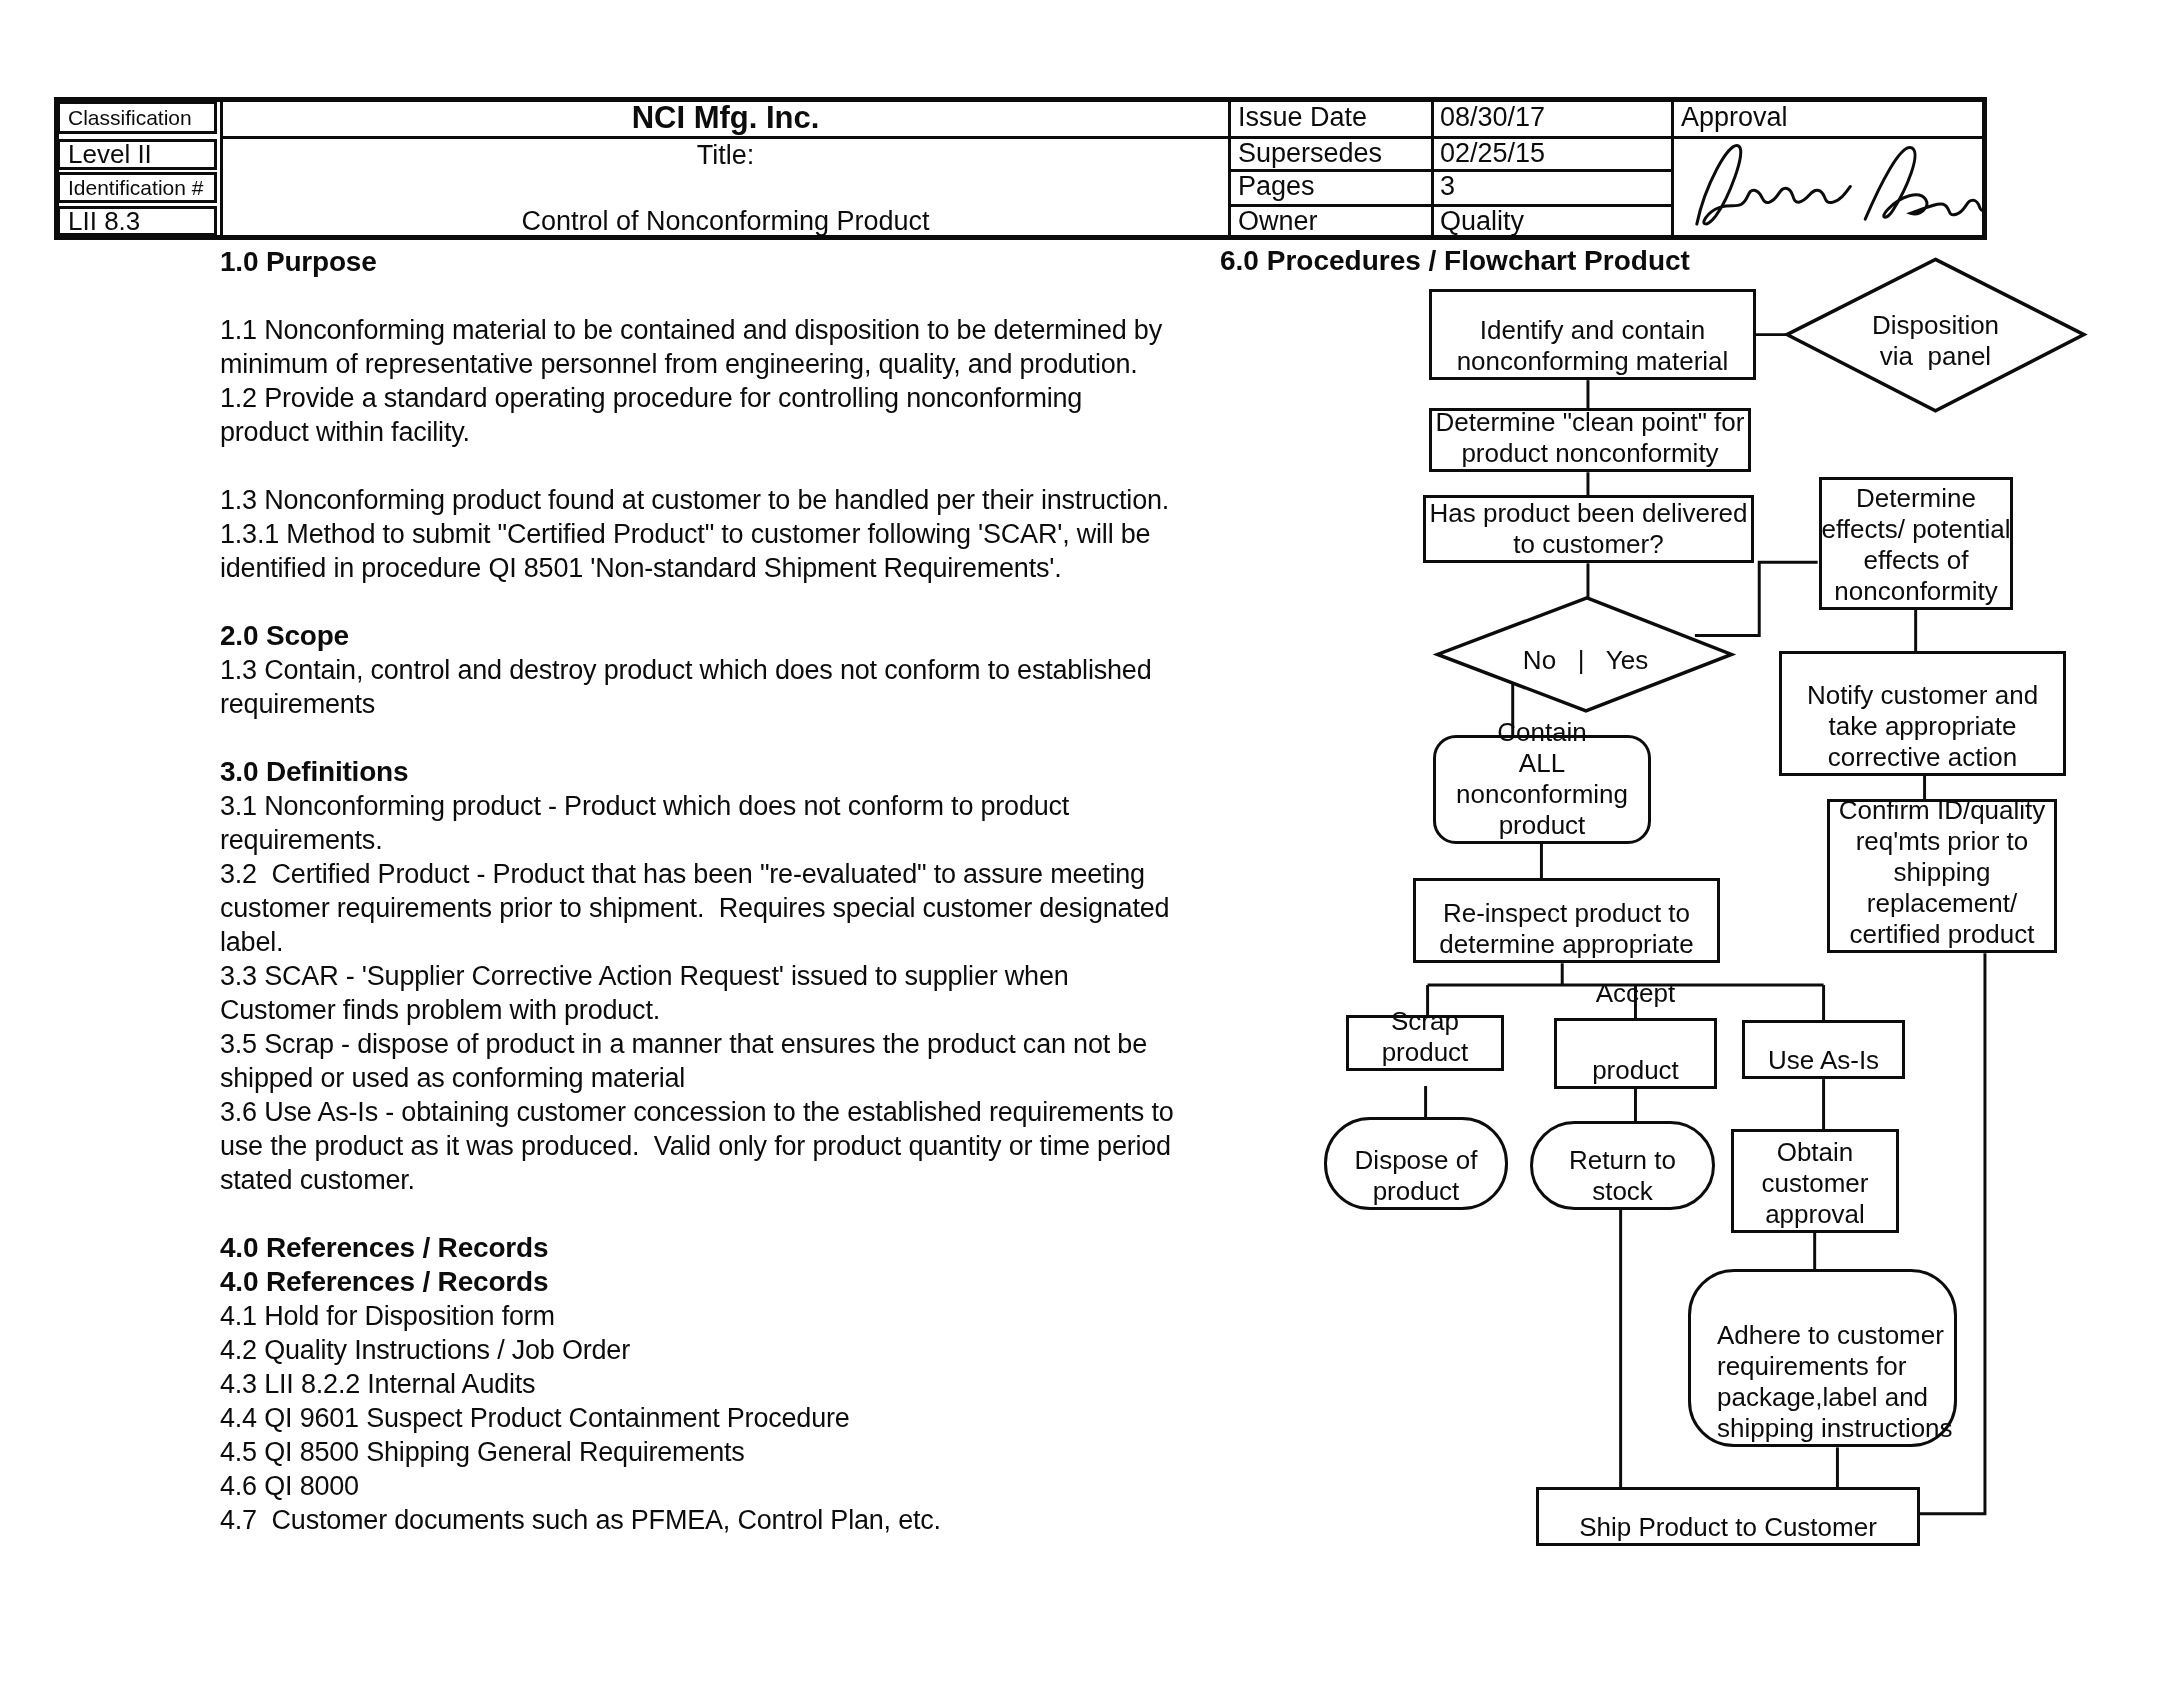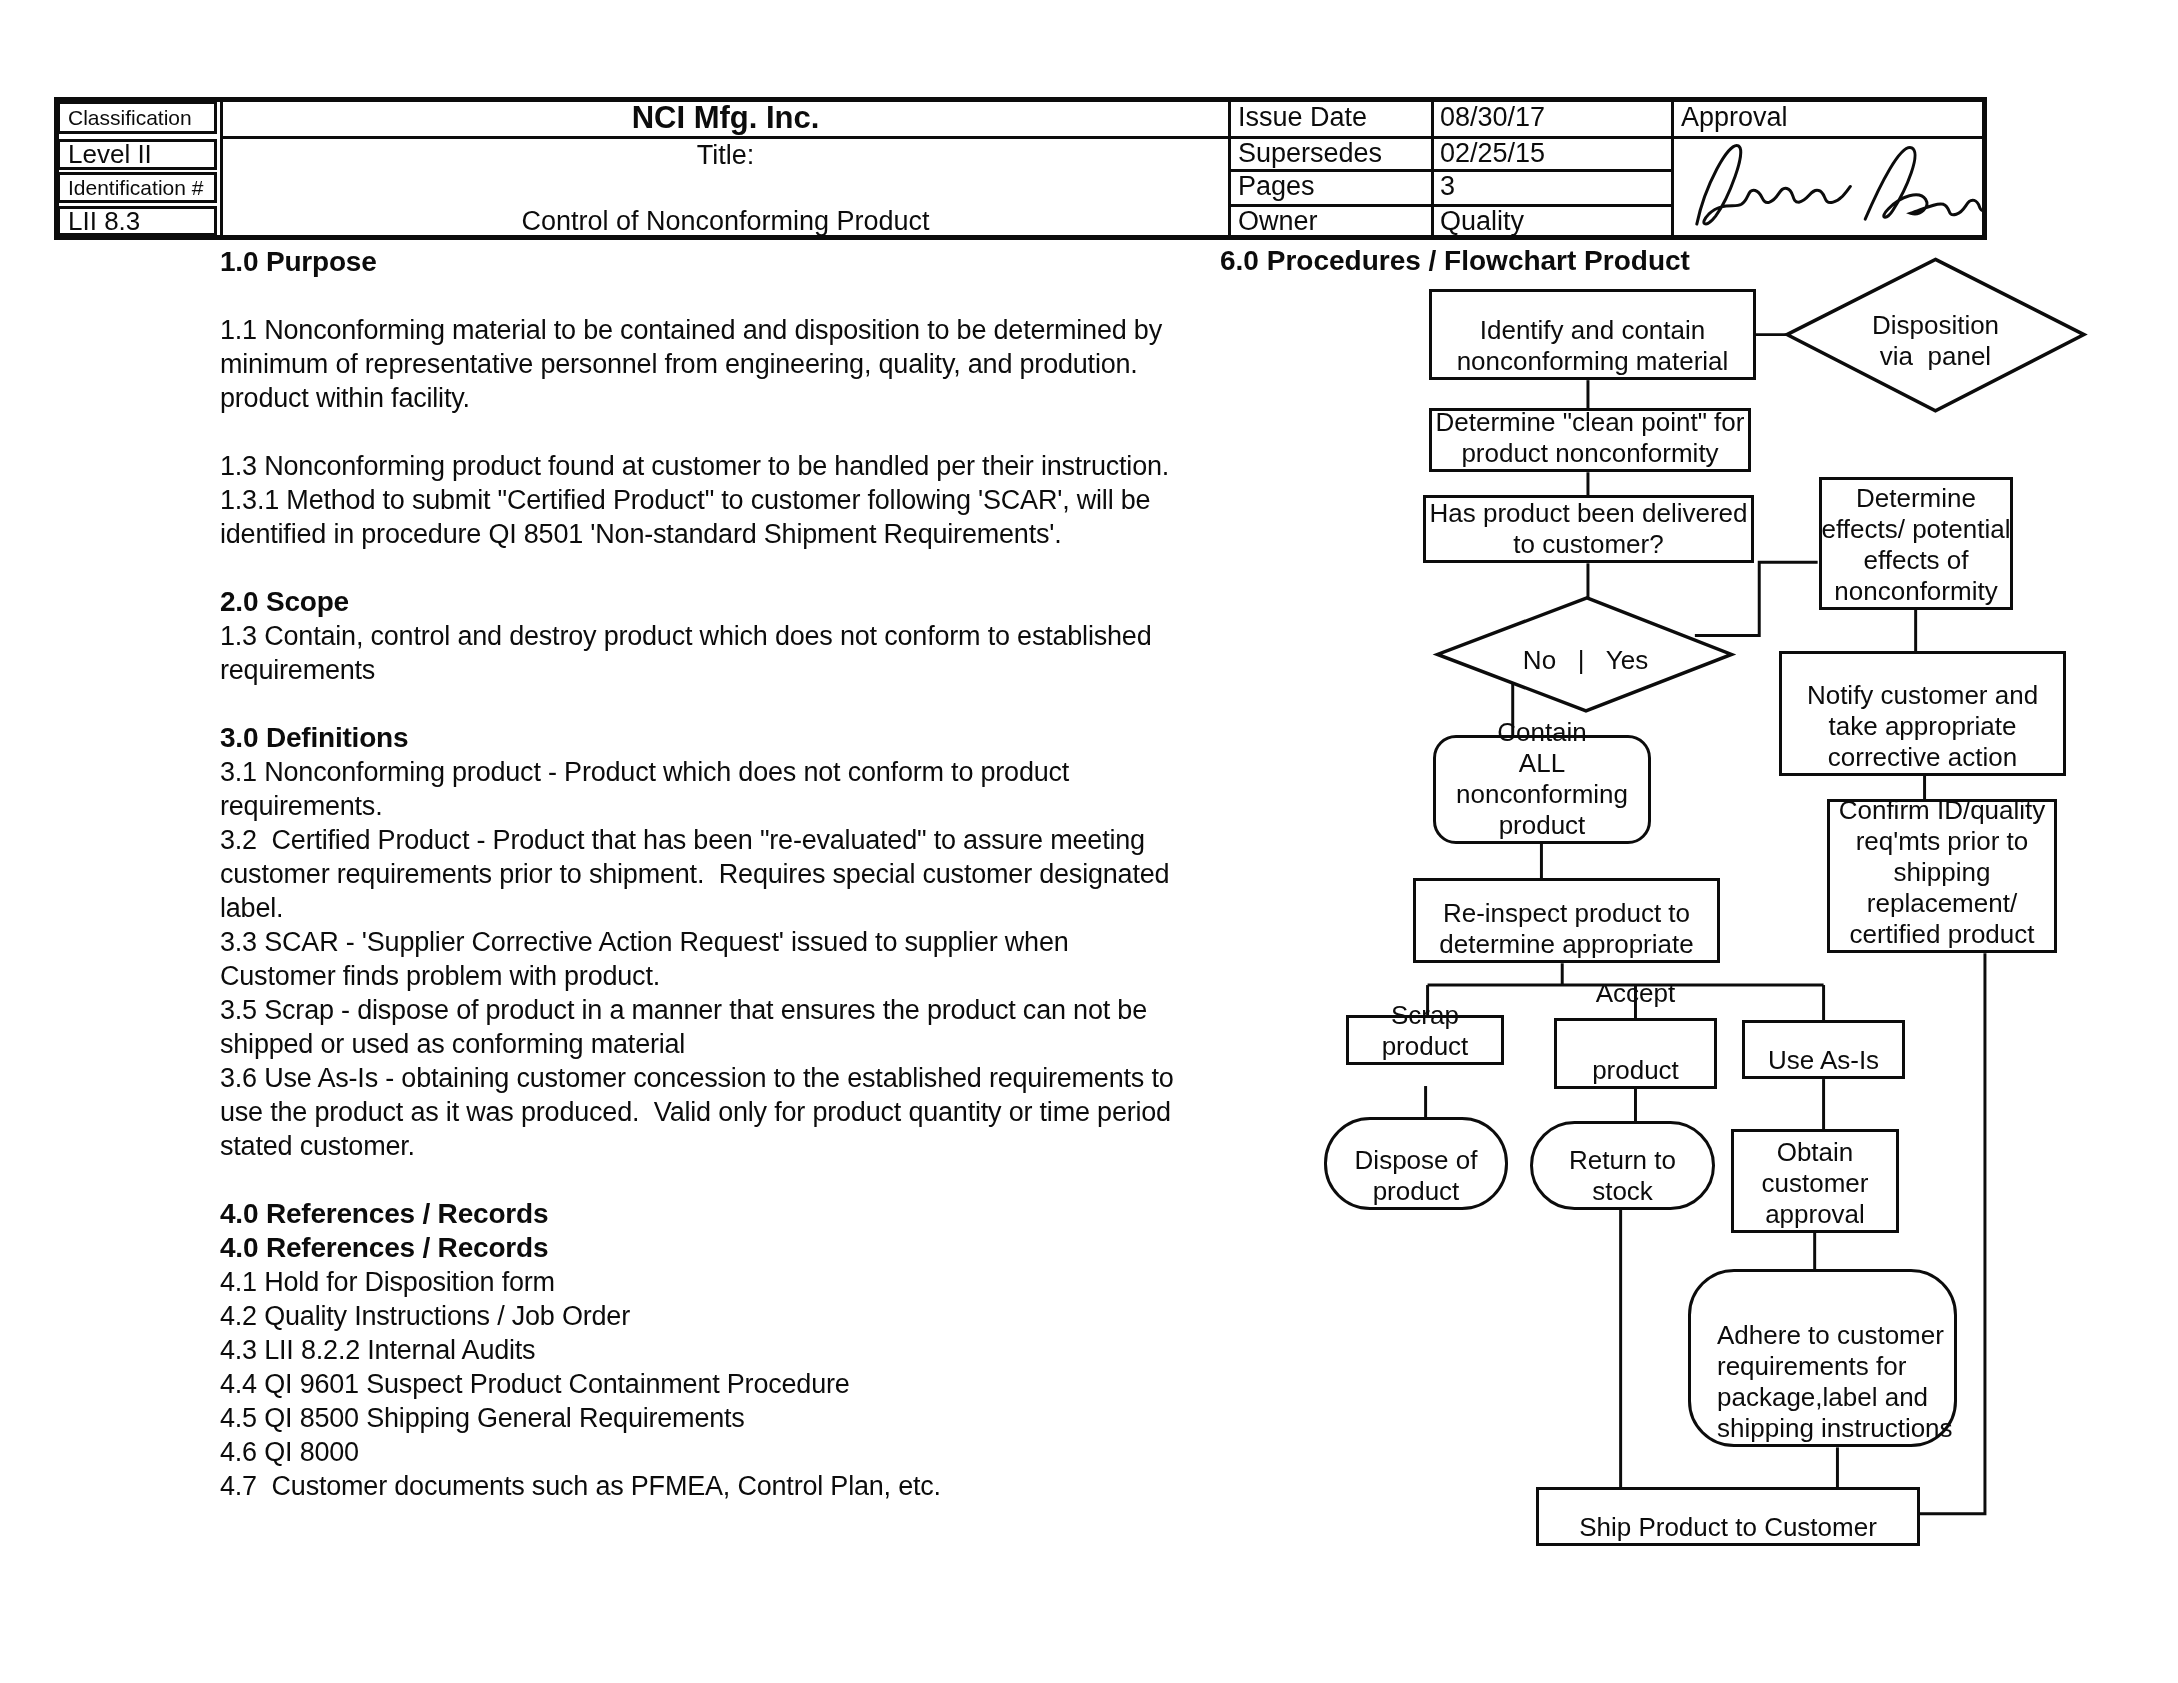--- a/index.html
+++ b/index.html
@@ -103,20 +103,21 @@
         <path d="M 192,95 C 207,60 228,18 239,23 C 249,28 234,64 220,86 C 213,97 206,94 215,85 C 228,71 247,66 253,75 C 258,83 247,92 238,89 C 250,85 264,78 271,80 C 279,83 274,93 284,90 C 294,87 294,74 302,76 C 309,78 306,88 312,86"></path>
       </g>
     </svg>
   </div>
 
   <div id="body-col">
       <div class="bl b">1.0 Purpose</div>
       <div class="bl"></div>
       <div class="bl">1.1 Nonconforming material to be contained and disposition to be determined by</div>
       <div class="bl">minimum of representative personnel from engineering, quality, and prodution.</div>
+      <div class="bl">1.2 Provide a standard operating procedure for controlling nonconforming</div>
       <div class="bl">product within facility.</div>
       <div class="bl"></div>
       <div class="bl">1.3 Nonconforming product found at customer to be handled per their instruction.</div>
       <div class="bl">1.3.1 Method to submit "Certified Product" to customer following 'SCAR', will be</div>
       <div class="bl">identified in procedure QI 8501 'Non-standard Shipment Requirements'.</div>
       <div class="bl"></div>
       <div class="bl b">2.0 Scope</div>
       <div class="bl">1.3 Contain, control and destroy product which does not conform to established</div>
       <div class="bl">requirements</div>
       <div class="bl"></div>
@@ -218,21 +219,21 @@
       <div class="fc-node rect" style="left: 1433px; top: 735px; width: 218px; height: 109px; border-radius: 23px;">
         <div class="fc-line">Contain</div>
         <div class="fc-line">ALL</div>
         <div class="fc-line">nonconforming</div>
         <div class="fc-line">product</div>
       </div>
       <div class="fc-node rect" style="left: 1413px; top: 878px; width: 307px; height: 85px;">
         <div class="fc-line">Re-inspect product to</div>
         <div class="fc-line">determine appropriate</div>
       </div>
-      <div class="fc-node rect" style="left: 1346px; top: 1015px; width: 158px; height: 50px;">
+      <div class="fc-node rect" style="left: 1346px; top: 1015px; width: 158px; height: 56px;">
         <div class="fc-line">Scrap</div>
         <div class="fc-line">product</div>
       </div>
       <div class="fc-node rect" style="left: 1554px; top: 1018px; width: 163px; height: 71px; gap: 46px;">
         <div class="fc-line">Accept</div>
         <div class="fc-line">product</div>
       </div>
       <div class="fc-node rect" style="left: 1742px; top: 1020px; width: 163px; height: 59px;">
         <div class="fc-line">Use As-Is</div>
       </div>

